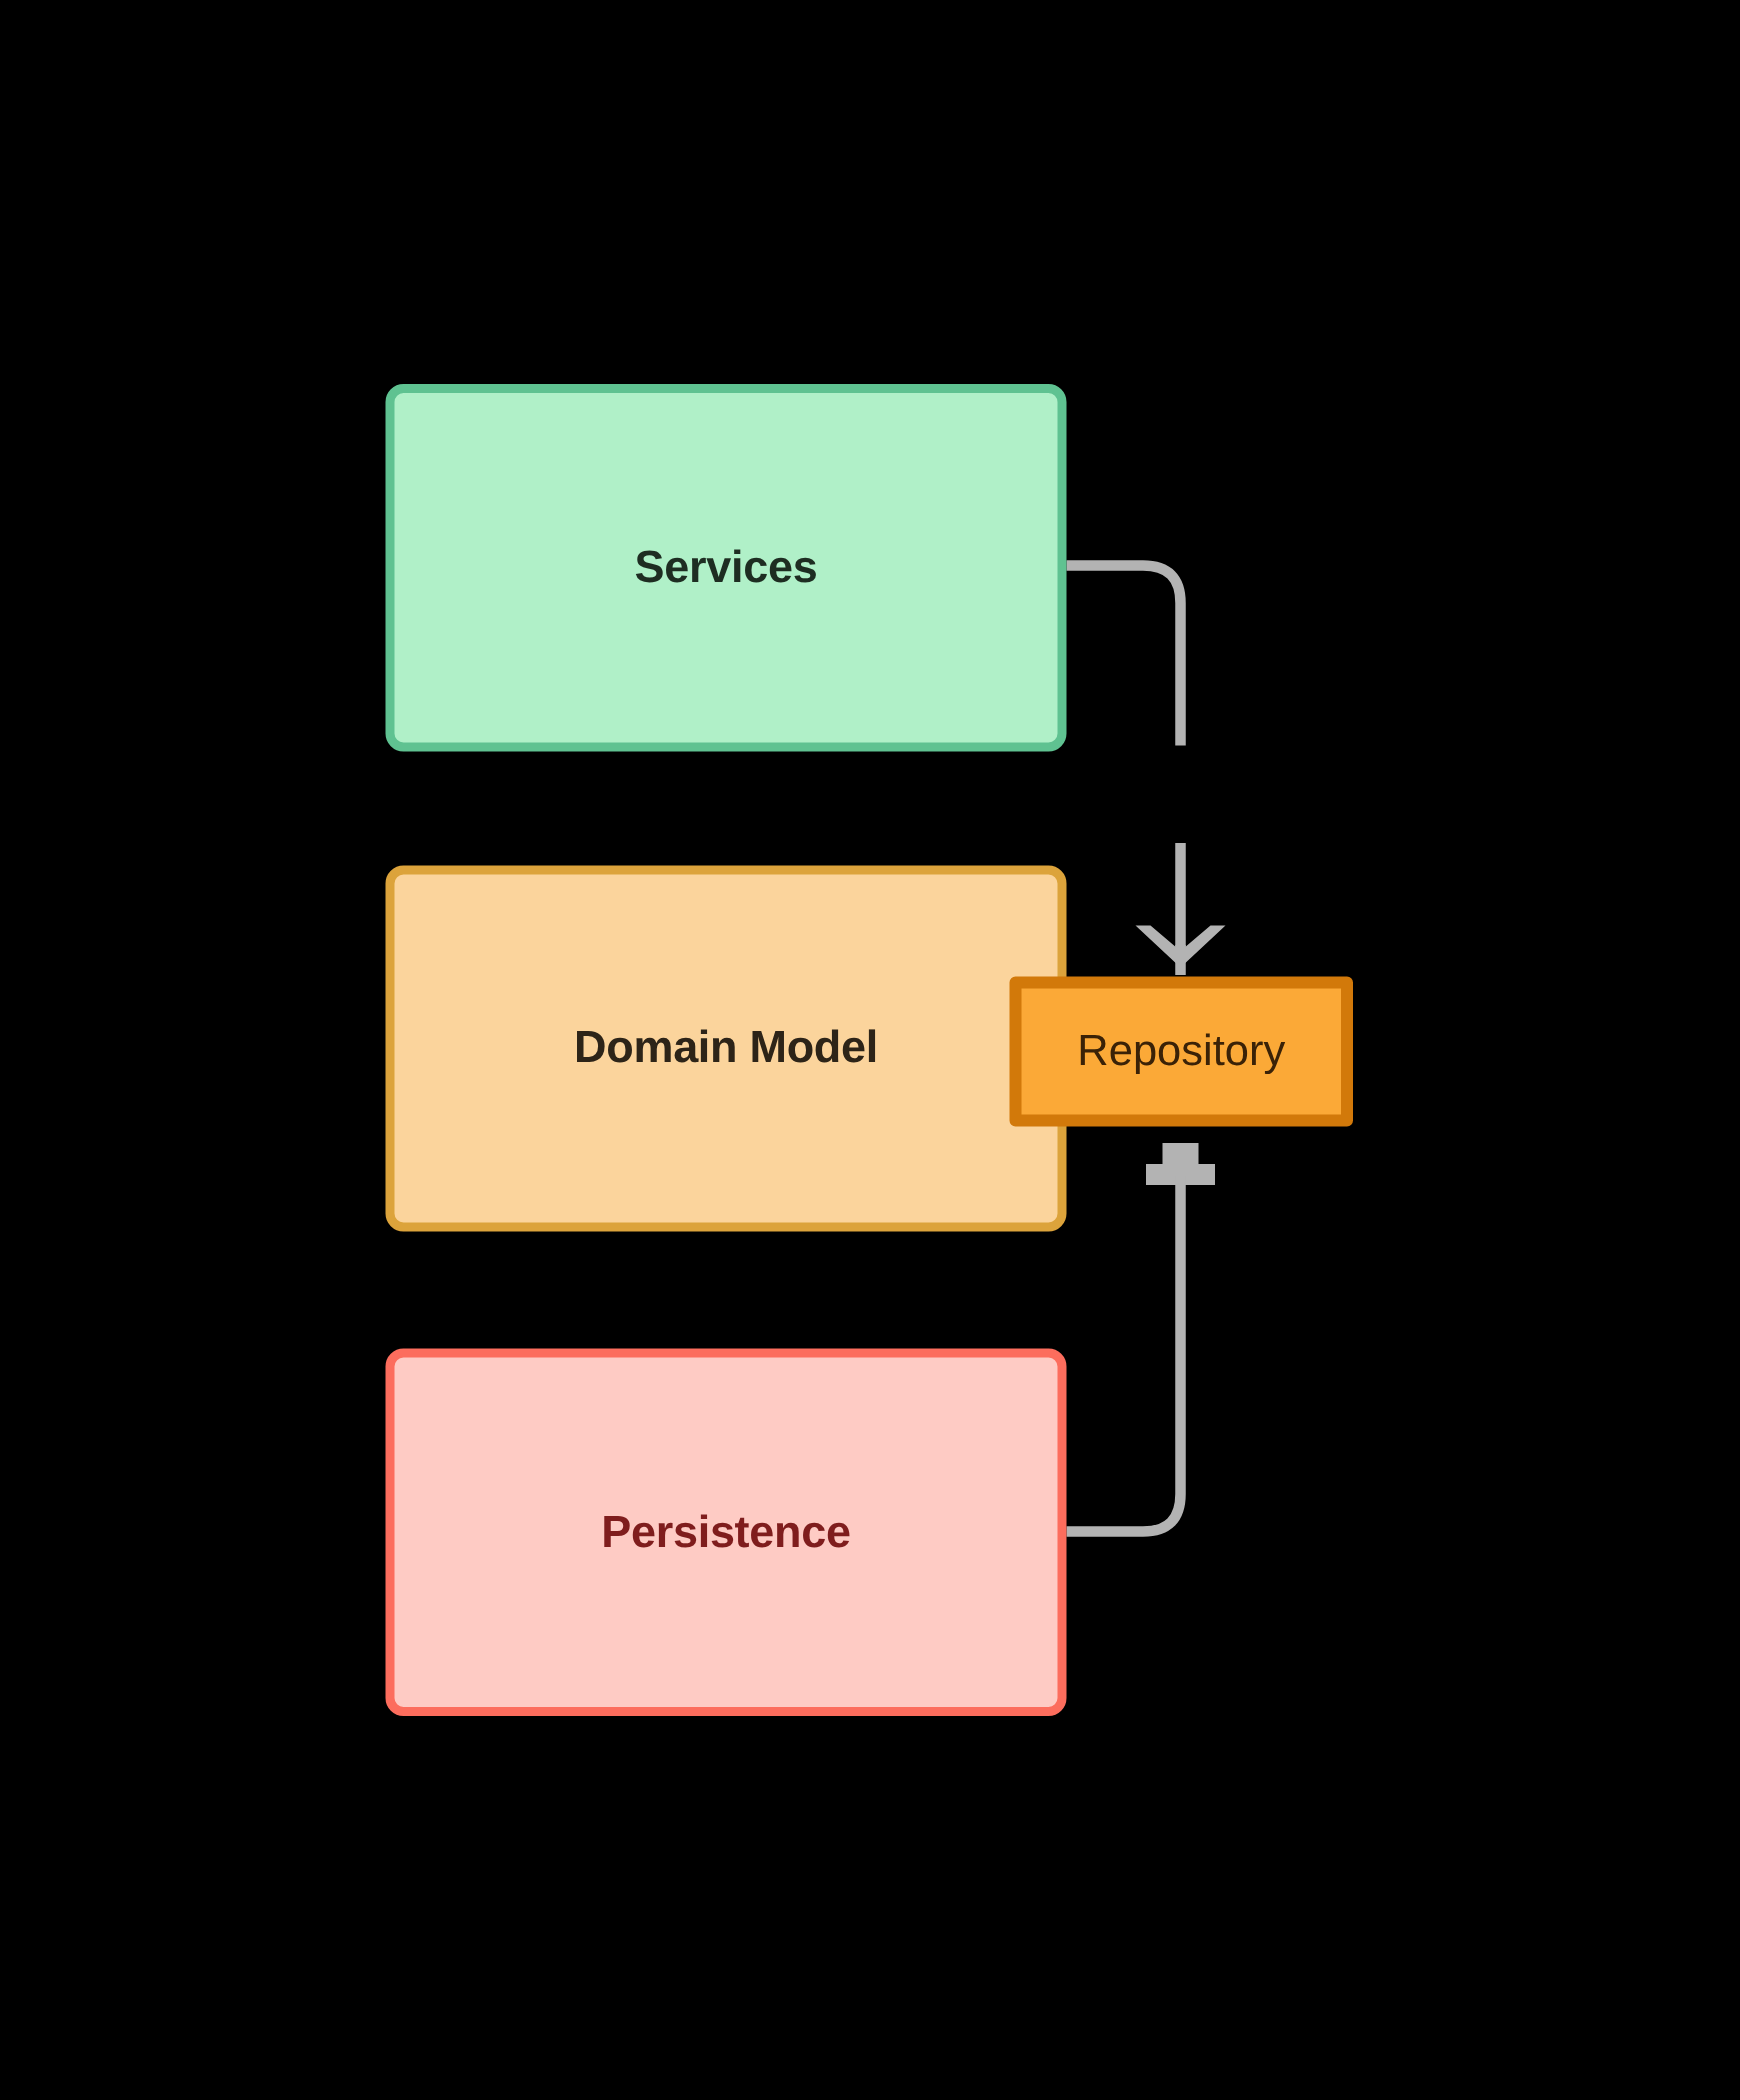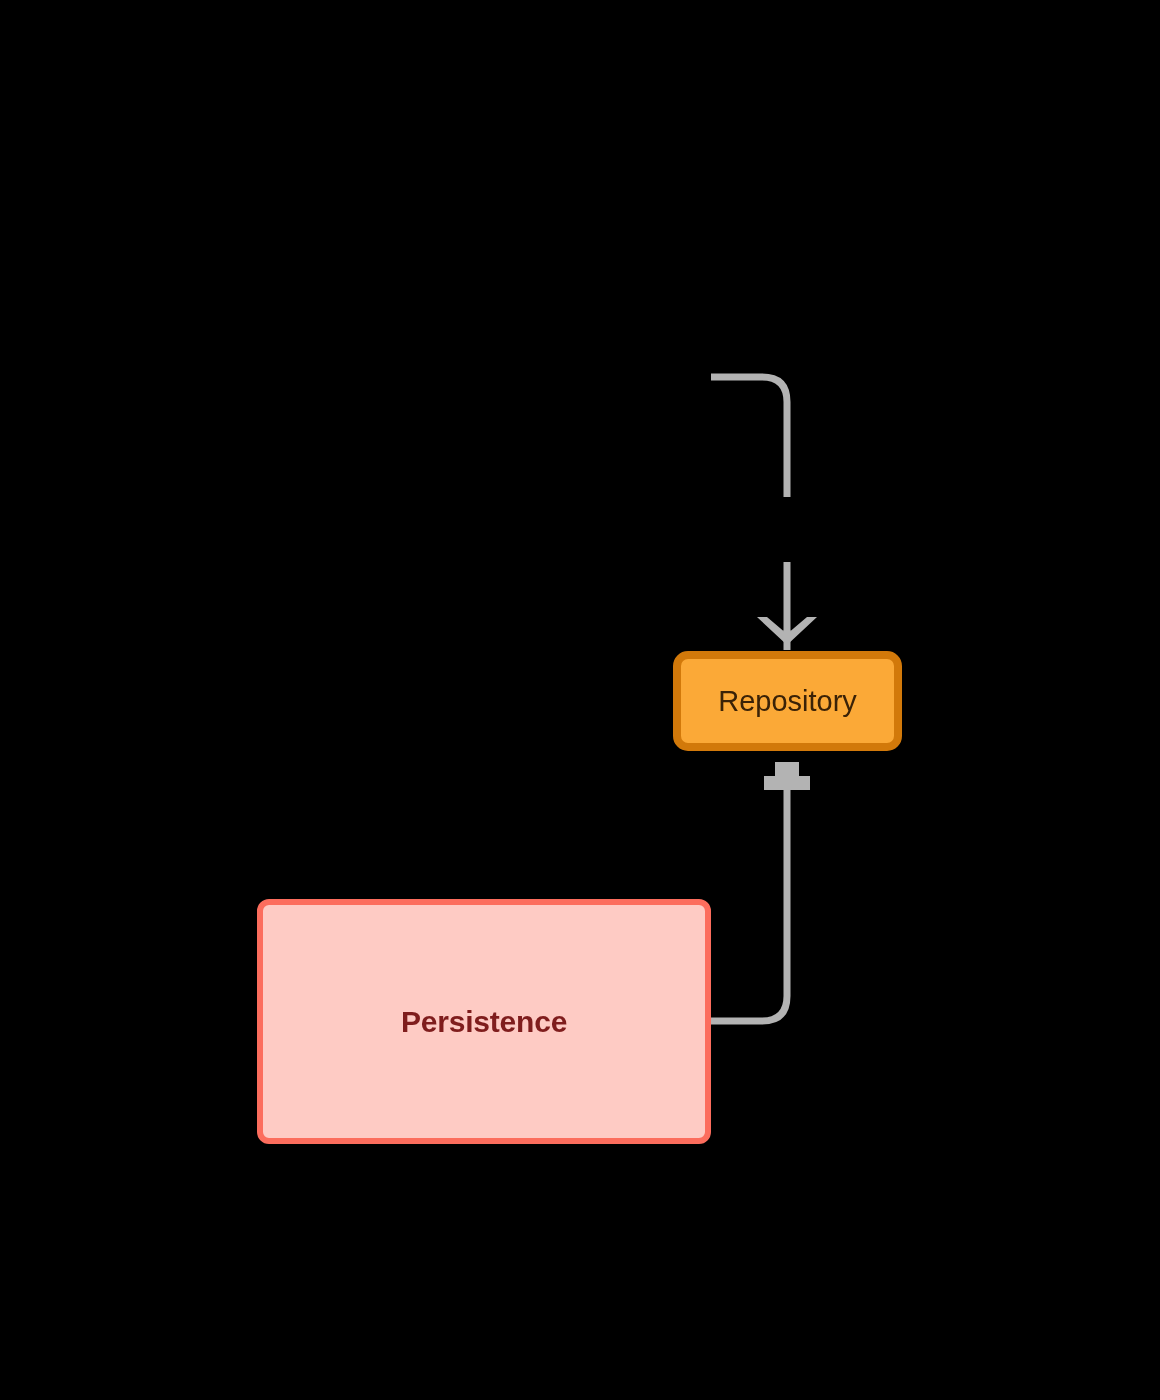--- a/index.html
+++ b/index.html
@@ -89,21 +89,21 @@
   
   #node-repository {
     position: absolute;
     left: 673px;
     top: 651px;
     width: 229px;
     height: 100px;
     box-sizing: border-box;
     background: #fba937;
     border: 8px solid #d2790a;
-    border-radius: 15px;
+    border-radius: 4px;
     display: flex;
     align-items: center;
     justify-content: center;
     z-index: 3;
   }
   #node-repository .node-label {
     font-size: 29px;
     font-weight: normal;
     color: #3a2207;
     line-height: 1;
@@ -125,21 +125,27 @@
       <path d="M 787 630 L 787 650" stroke="#b3b3b3" stroke-width="7" fill="none" stroke-linecap="butt"></path>
     </g>
 
     <g>
       <rect x="775" y="762" width="24" height="22" fill="#b3b3b3"></rect>
       <rect x="764" y="776" width="46" height="14" fill="#b3b3b3"></rect>
       <path d="M 787 784 L 787 996 Q 787 1021 762 1021 L 711 1021" fill="none" stroke="#b3b3b3" stroke-width="7" stroke-linecap="butt" stroke-linejoin="round"></path>
     </g>
   </svg>
 
+  <div class="layer-box" id="box-services">
+    <span class="layer-label">Services</span>
+  </div>
 
+  <div class="layer-box" id="box-domain-model">
+    <span class="layer-label">Domain Model</span>
+  </div>
 
   <div class="layer-box" id="box-persistence">
     <span class="layer-label">Persistence</span>
   </div>
 
   <div id="node-repository">
     <span class="node-label">Repository</span>
   </div>
 
 </div>

